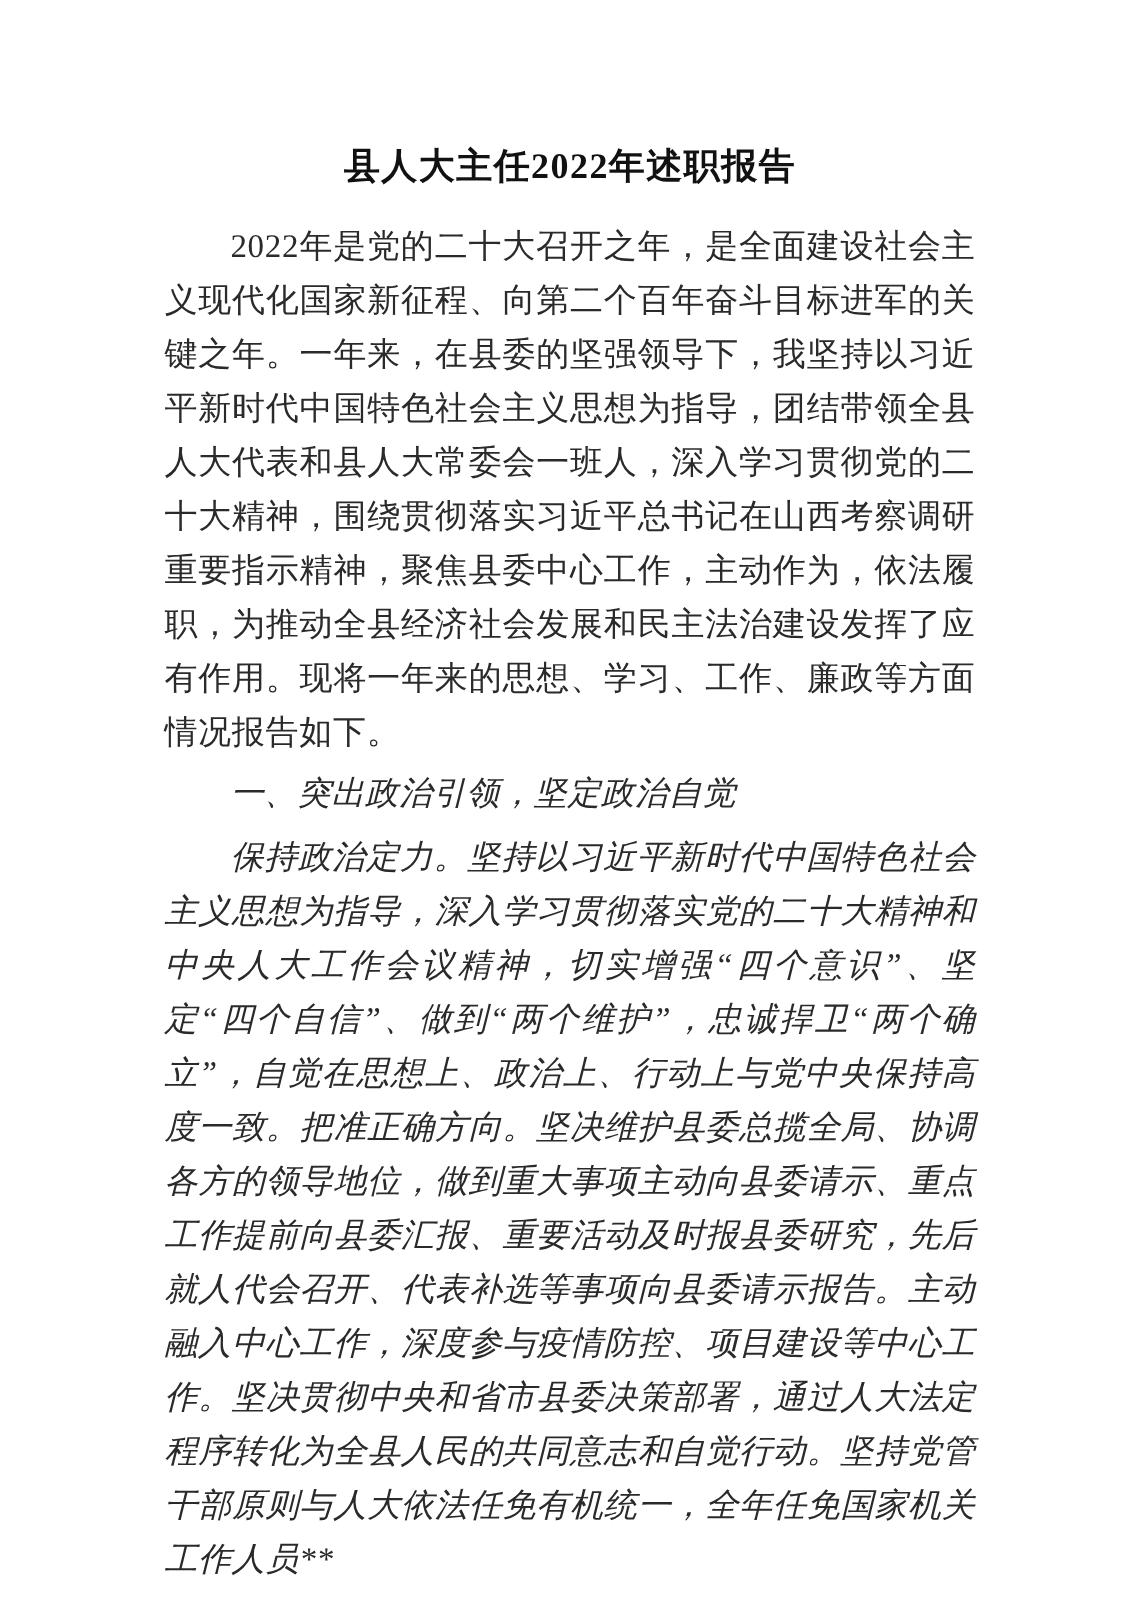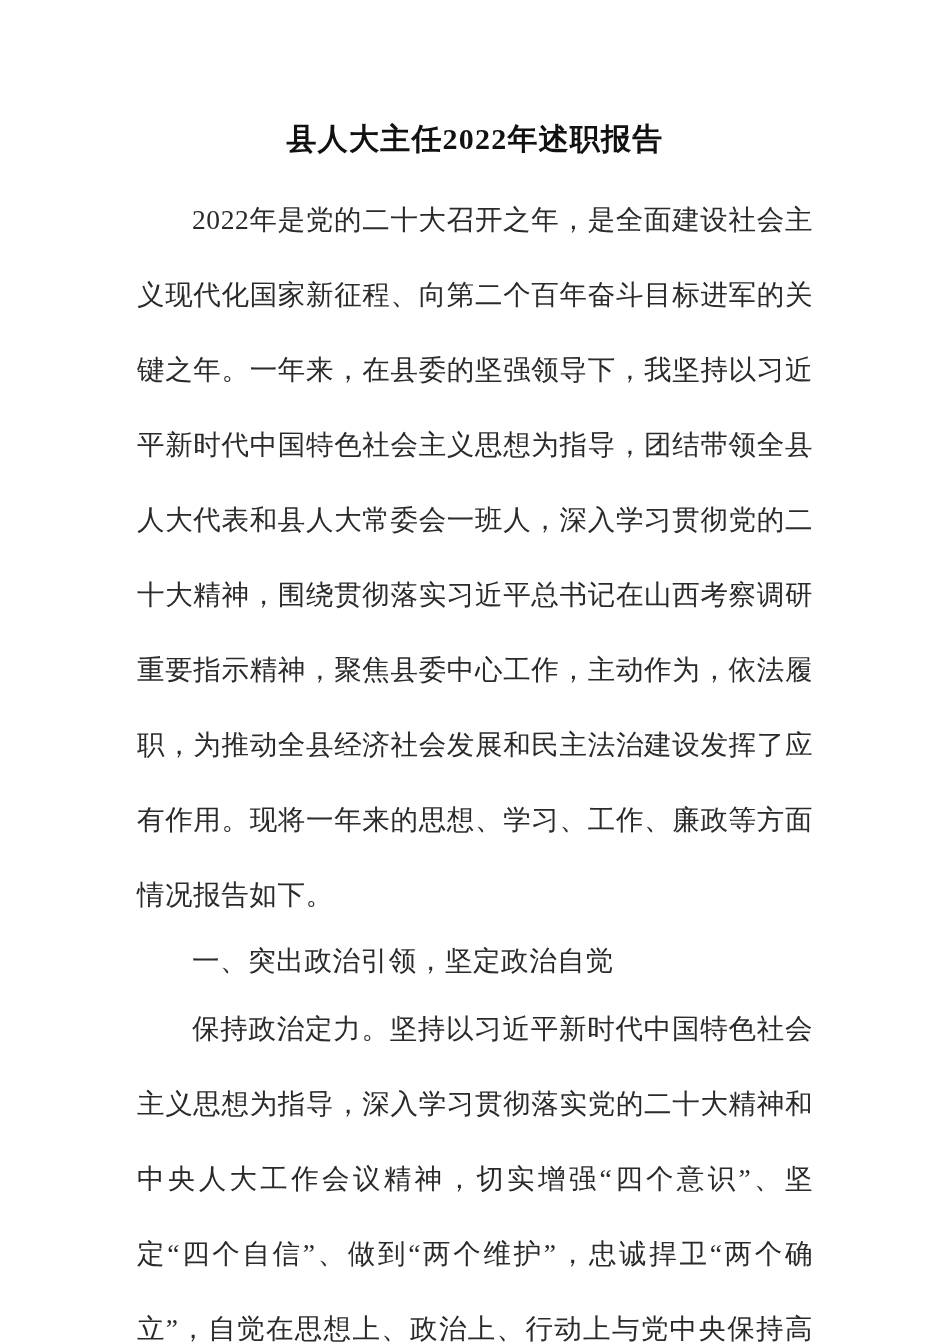--- a/index.html
+++ b/index.html
@@ -33,21 +33,21 @@
     font-weight: bold;
     text-align: center;
     letter-spacing: 1.2px;
     line-height: 42px;
     margin: 0 0 22px 0;
     color: #111111;
     white-space: nowrap;
   }
   .para {
     font-size: 27.5px;
-    line-height: 75px;
+    line-height: 45px;
     text-align: justify;
     text-justify: inter-ideograph;
     text-align-last: left;
     letter-spacing: 0.6px;
     margin: 0;
     color: #2a2a2a;
     text-indent: 2em;
     word-break: break-all;
   }
   .heading {
@@ -56,20 +56,21 @@
     letter-spacing: 0.6px;
     margin: 0;
     color: #2a2a2a;
     text-indent: 2em;
     text-align: left;
   }
   .para + .heading,
   .heading + .para,
   .para + .para {
     margin-top: 0;
+    font-style: italic;
   }
 </style>
 </head>
 <body>
 
 <div class="page">
   <div class="content">
 
     <h1 class="doc-title">县人大主任2022年述职报告</h1>
 

